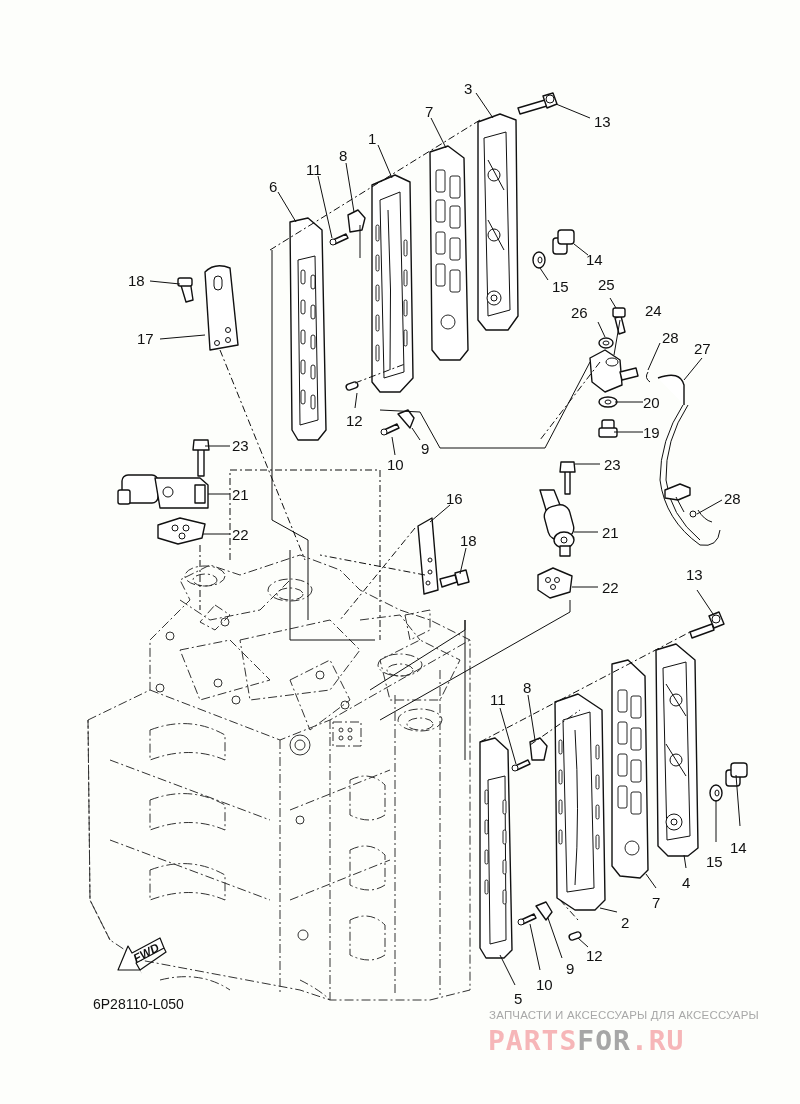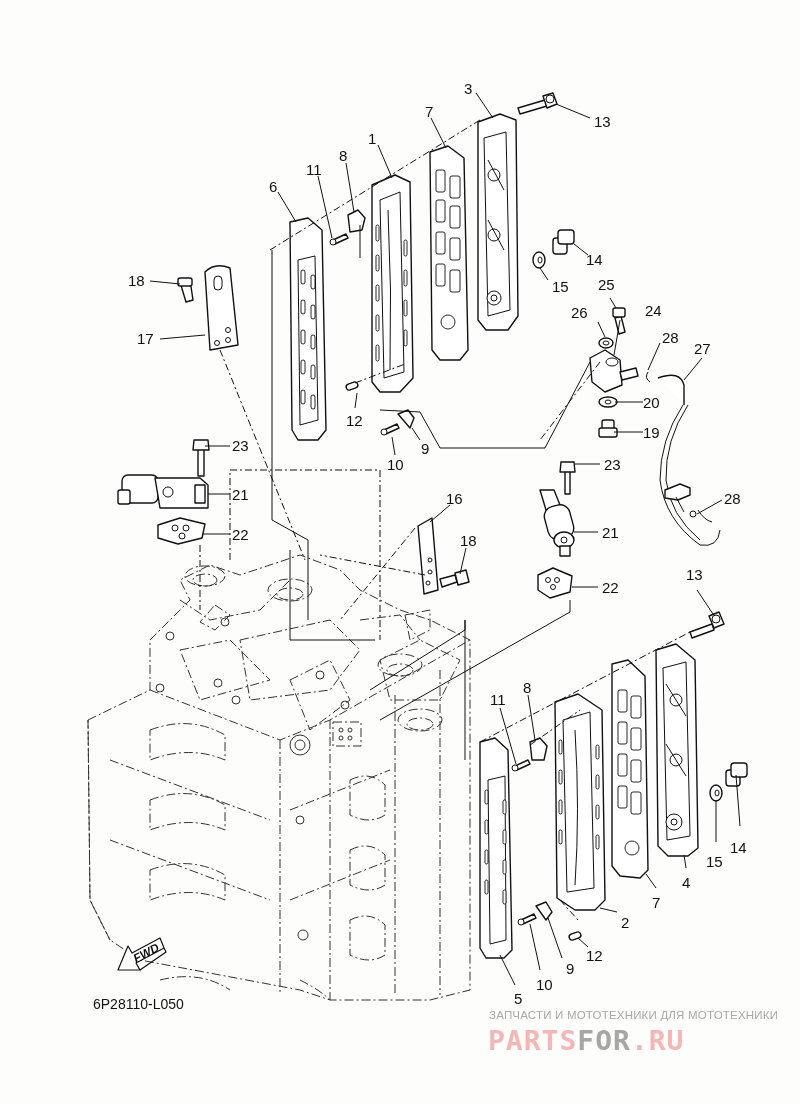--- a/index.html
+++ b/index.html
@@ -465,14 +465,14 @@
   <g transform="translate(0,0)">
     <path d="M118,970 L128,946 L132,953 L160,938 L164,948 L136,963 L140,970 Z" fill="#fff" stroke="#111" stroke-width="1.2" stroke-linejoin="round"></path>
     <path d="M136,963 L140,970 L142,974 L138,967 Z" fill="#111"></path>
     <path d="M164,948 L166,952 L140,970" fill="none" stroke="#111" stroke-width="1.2"></path>
     <text class="fwd" x="136" y="963" transform="rotate(-28 136 963)">FWD</text>
   </g>
 
   <text class="code" x="93" y="1009">6P28110-L050</text>
 </svg>
 
-<div class="wm-tag">ЗАПЧАСТИ И МОТОТЕХНИКИ ДЛЯ МОТОТЕХНИКИ</div>
+<div class="wm-tag">ЗАПЧАСТИ И АКСЕССУАРЫ ДЛЯ АКСЕССУАРЫ</div>
 <div class="wm-logo"><span class="wm-pink">PARTS</span><span class="wm-gray">FOR</span><span class="wm-pink">.RU</span></div>
 
 </body></html>

